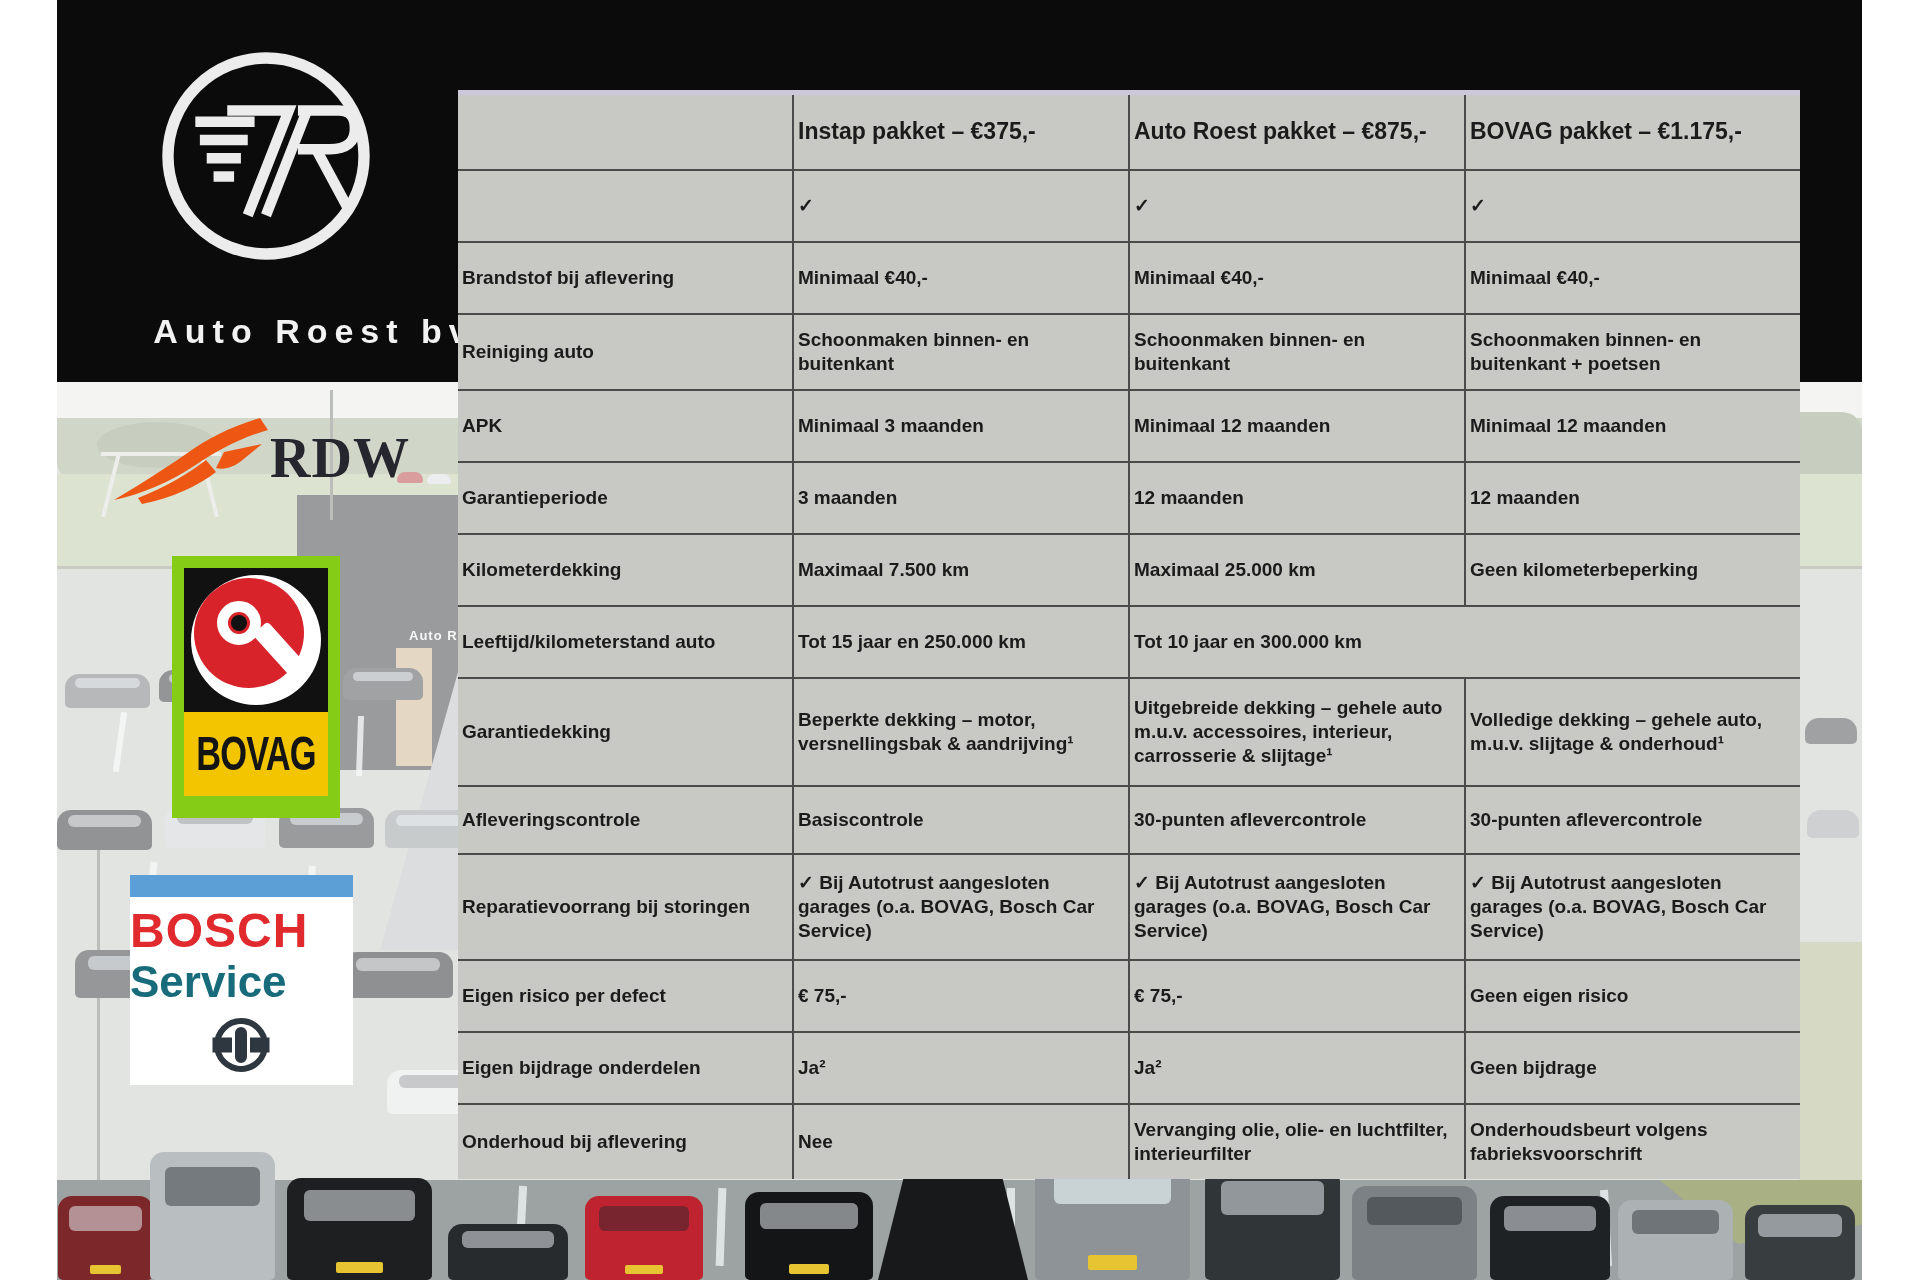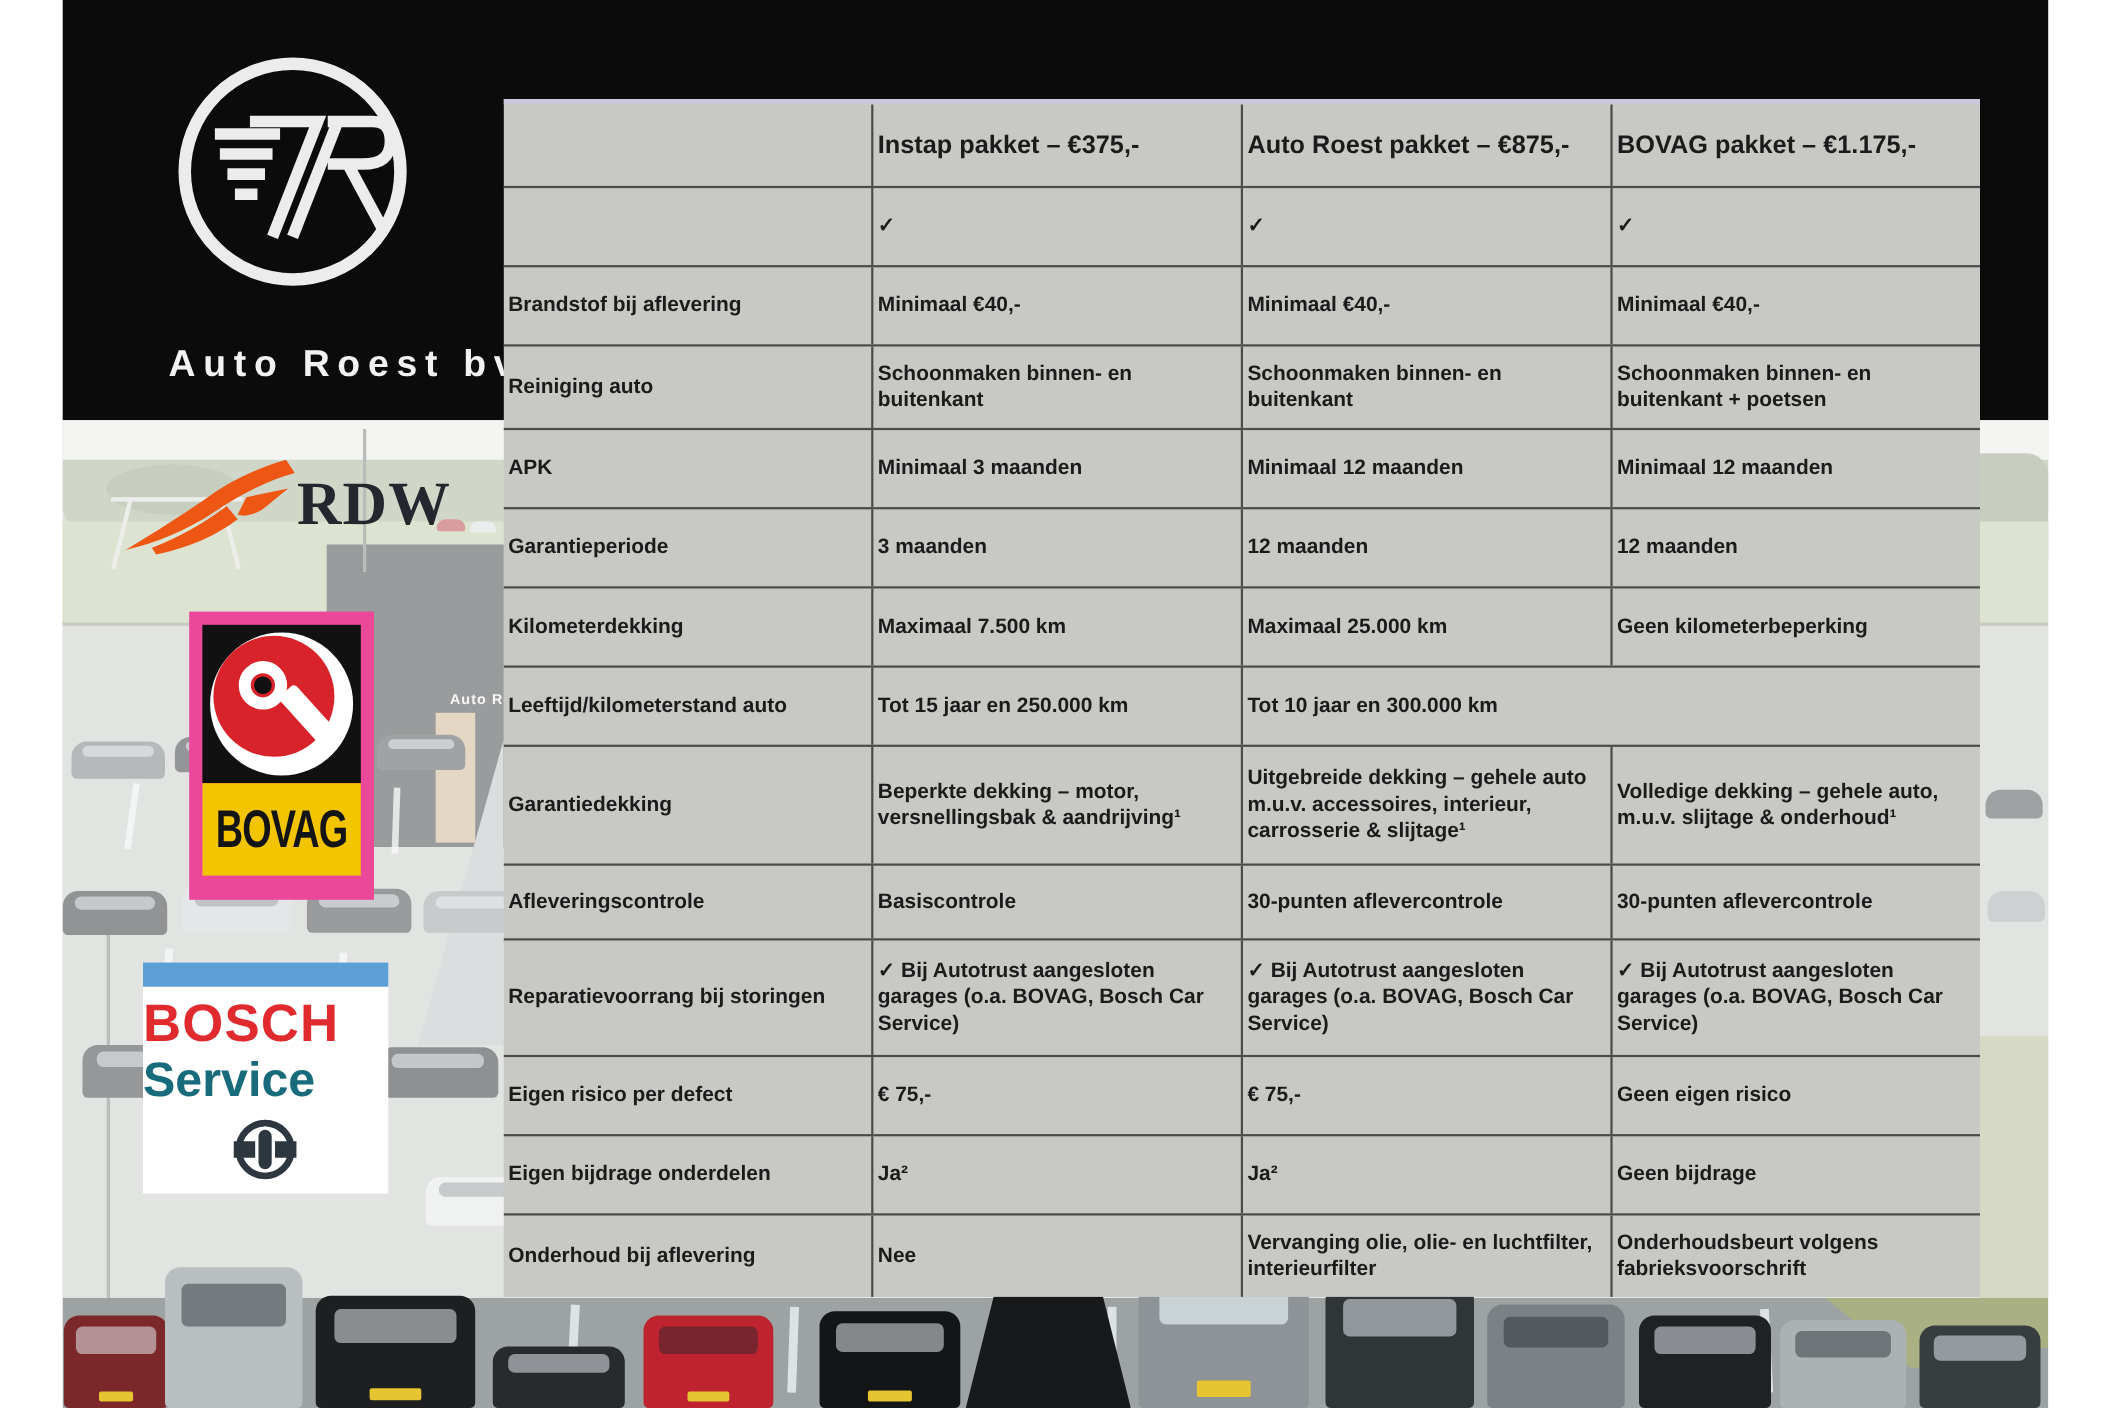--- a/index.html
+++ b/index.html
@@ -35,21 +35,21 @@
   .pline{position:absolute;background:rgba(238,242,242,0.8);}
   .overlay{position:absolute;left:0;top:0;width:100%;height:798px;background:rgba(255,255,255,0.52);}
   .fg-asphalt{position:absolute;left:0;top:798px;width:100%;height:100px;background:#9da3a3;}
   .grass{position:absolute;background:#a9b184;}
   .grass-wedge{clip-path:polygon(10% 0,100% 0,100% 70%,45% 100%);}
 
   
   .rdw{position:absolute;left:112px;top:418px;width:290px;height:95px;z-index:6;}
   .rdw-text{position:absolute;left:158px;top:8px;font-family:"Liberation Serif",serif;
             font-weight:700;font-size:56px;color:#26262e;letter-spacing:1px;}
-  .bovag{position:absolute;left:172px;top:556px;width:168px;height:262px;background:#ec4899;z-index:6;}
+  .bovag{position:absolute;left:172px;top:556px;width:168px;height:262px;background:#84cc16;z-index:6;}
   .bovag-black{position:absolute;left:12px;top:12px;width:144px;height:144px;background:#111111;}
   .bovag-ring{position:absolute;left:7px;top:7px;width:130px;height:130px;border-radius:50%;background:#ffffff;}
   .bovag-red{position:absolute;left:10px;top:10px;width:110px;height:110px;border-radius:50%;background:#d8232a;}
   .bovag-lens{position:absolute;left:33px;top:33px;width:44px;height:44px;border-radius:50%;
               background:#d8232a;border:11px solid #ffffff;box-sizing:border-box;}
   .bovag-dot{position:absolute;left:47px;top:47px;width:16px;height:16px;border-radius:50%;background:#111111;}
   .bovag-handle{position:absolute;left:66px;top:60px;width:20px;height:58px;background:#ffffff;
                 transform:rotate(-42deg);transform-origin:top center;border-radius:4px;}
   .bovag-yellow{position:absolute;left:12px;top:156px;width:144px;height:84px;background:#f3c400;
                 display:flex;align-items:center;justify-content:center;}

